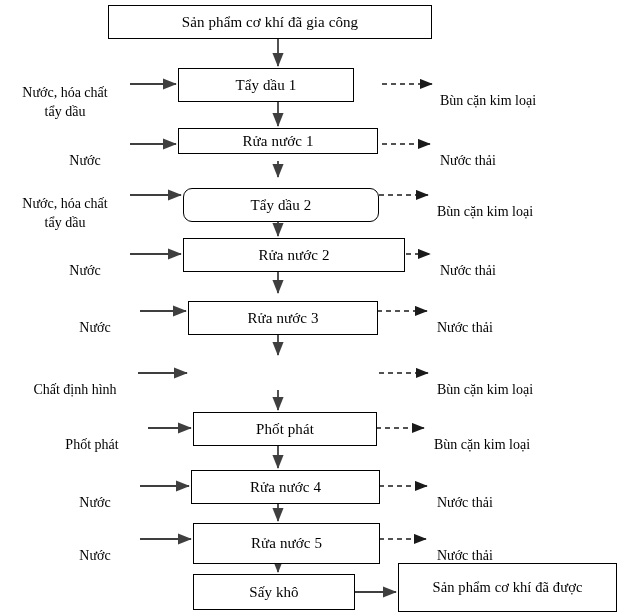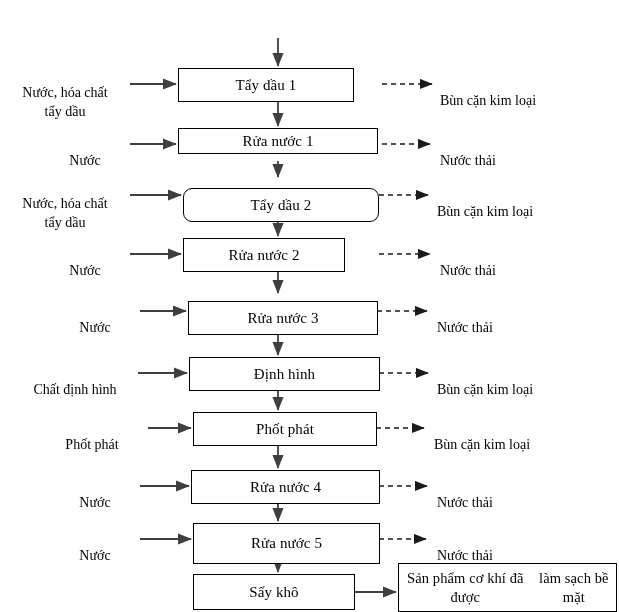--- a/index.html
+++ b/index.html
@@ -94,64 +94,63 @@
       <line x1="376" y1="428" x2="424" y2="428"></line>
       <line x1="379" y1="486" x2="427" y2="486"></line>
       <line x1="379" y1="539" x2="426" y2="539"></line>
     </g>
 
     <g stroke="#3f3f3f" stroke-width="1.8" fill="none" marker-end="url(#ah)">
       <line x1="355" y1="592" x2="396" y2="592"></line>
     </g>
   </svg>
 
+  <div class="box" style="left:108px;top:5px;width:324px;height:34px;">
+    <span>Sản phẩm cơ khí đã gia công</span>
+  </div>
 
   <div class="box" style="left:178px;top:68px;width:176px;height:34px;">
     <span>Tẩy dầu 1</span>
   </div>
 
   <div class="box" style="left:178px;top:128px;width:200px;height:26px;">
     <span>Rửa nước 1</span>
   </div>
 
   <div class="box" style="left:183px;top:188px;width:196px;height:34px;border-radius:9px;">
     <span>Tẩy dầu 2</span>
   </div>
 
-  <div class="box" style="left:183px;top:238px;width:162px;height:34px;">
+  <div class="box" style="left:183px;top:238px;width:222px;height:34px;">
     <span>Rửa nước 2</span>
   </div>
 
   <div class="box" style="left:188px;top:295px;width:190px;height:34px;margin-top:6px;">
     <span>Rửa nước 3</span>
   </div>
 
-  <div class="box" style="left:189px;top:357px;width:191px;height:34px;">
-    <span>Định hình</span>
-  </div>
 
   <div class="box" style="left:193px;top:412px;width:184px;height:34px;">
     <span>Phốt phát</span>
   </div>
 
   <div class="box" style="left:191px;top:470px;width:189px;height:34px;">
     <span>Rửa nước 4</span>
   </div>
 
   <div class="box" style="left:193px;top:523px;width:187px;height:41px;">
     <span>Rửa nước 5</span>
   </div>
 
   <div class="box" style="left:193px;top:574px;width:162px;height:36px;">
     <span>Sấy khô</span>
   </div>
 
   <div class="box two-line" style="left:398px;top:563px;width:219px;height:49px;font-size:14.5px;">
     <span>Sản phẩm cơ khí đã được</span>
-    <span>làm sạch bề mặt</span>
   </div>
 
   <div class="lbl left two" style="left:4px;top:68px;width:122px;">
     <span>Nước, hóa chất</span>
     <span>tẩy dầu</span>
   </div>
 
   <div class="lbl left" style="left:44px;top:136px;width:82px;">
     <span>Nước</span>
   </div>

